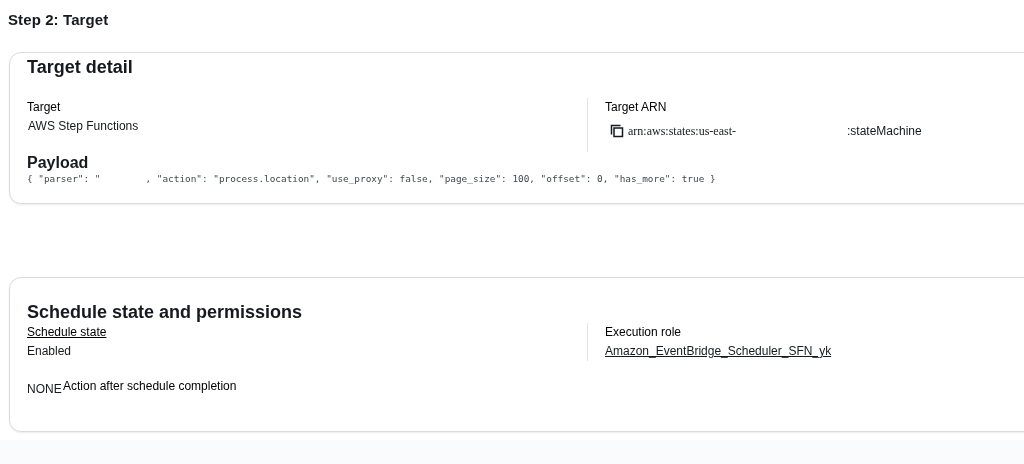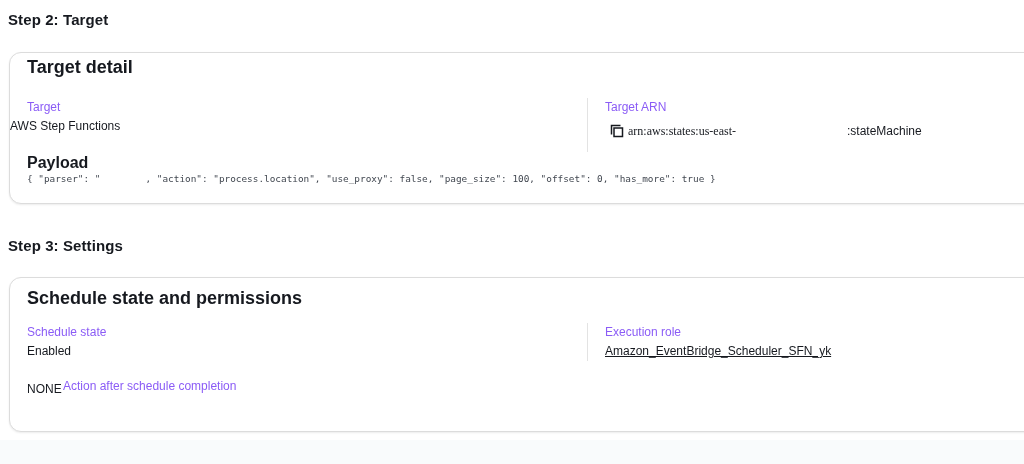--- a/index.html
+++ b/index.html
@@ -46,21 +46,21 @@
     .card-title {
       position: absolute;
       left: 17px;
       font-size: 18px;
       font-weight: bold;
       color: #16191f;
     }
     .label {
       position: absolute;
       font-size: 12px;
-      color: #8b5cf6;
+      color: #000000;
       white-space: nowrap;
     }
     .value {
       position: absolute;
       font-size: 12px;
       color: #16191f;
       white-space: nowrap;
     }
     .label-bold {
       position: absolute;
@@ -97,42 +97,41 @@
 <body>
 
 <div class="page">
 
   <div class="step-title" style="top:11px;">Step 2: Target</div>
 
   <div class="card" style="top:52px; height:152px;">
     <div class="card-title" style="top:4px;">Target detail</div>
 
     <div class="label" style="left:17px; top:47px;">Target</div>
-    <div class="value" style="left:0; top:66px;">AWS Step Functions</div>
+    <div class="value" style="left:18px; top:66px;">AWS Step Functions</div>
 
     <div class="divider" style="left:577px; top:45px; height:54px;"></div>
 
     <div class="label" style="left:595px; top:47px;">Target ARN</div>
     <svg class="copy-icon" style="left:600px; top:71px;" viewBox="0 0 14 14">
       <path d="M1.5 10.5 V1.5 H10.5" fill="none" stroke="#16191f" stroke-width="1.5"></path>
       <rect x="4" y="4" width="8.5" height="8.5" fill="none" stroke="#16191f" stroke-width="1.5"></rect>
     </svg>
     <div class="arn-text" style="left:618px; top:71px;font-family:Liberation Serif, serif;">arn:aws:states:us-east-</div>
     <div class="arn-text" style="left:826px; top:71px;margin-left:11px;">:stateMachine</div>
 
     <div class="label-bold" style="left:17px; top:101px;">Payload</div>
     <div class="mono" style="left:17px; top:120px;">{ "parser": "        , "action": "process.location", "use_proxy": false, "page_size": 100, "offset": 0, "has_more": true }</div>
   </div>
 
-  <div class="step-title" style="top:237px;">Step 3: Settings</div>
 
   <div class="card" style="top:277px; height:155px;">
-    <div class="card-title" style="top:10px;">Schedule state and permissions</div>
+    <div class="card-title" style="top:24px;">Schedule state and permissions</div>
 
-    <div class="label" style="left:17px; top:47px;">Schedule state</div>
+    <div class="label" style="left:17px; top:47px;text-decoration:underline;">Schedule state</div>
     <div class="value" style="left:17px; top:66px;">Enabled</div>
 
     <div class="divider" style="left:577px; top:45px; height:38px;"></div>
 
     <div class="label" style="left:595px; top:47px;">Execution role</div>
     <div class="value" style="left:595px; top:66px;text-decoration:underline;">Amazon_EventBridge_Scheduler_SFN_yk</div>
 
     <div class="label" style="left:33px; top:101px;margin-left:20px;">Action after schedule completion</div>
     <div class="value" style="left:17px; top:104px;">NONE</div>
   </div>

